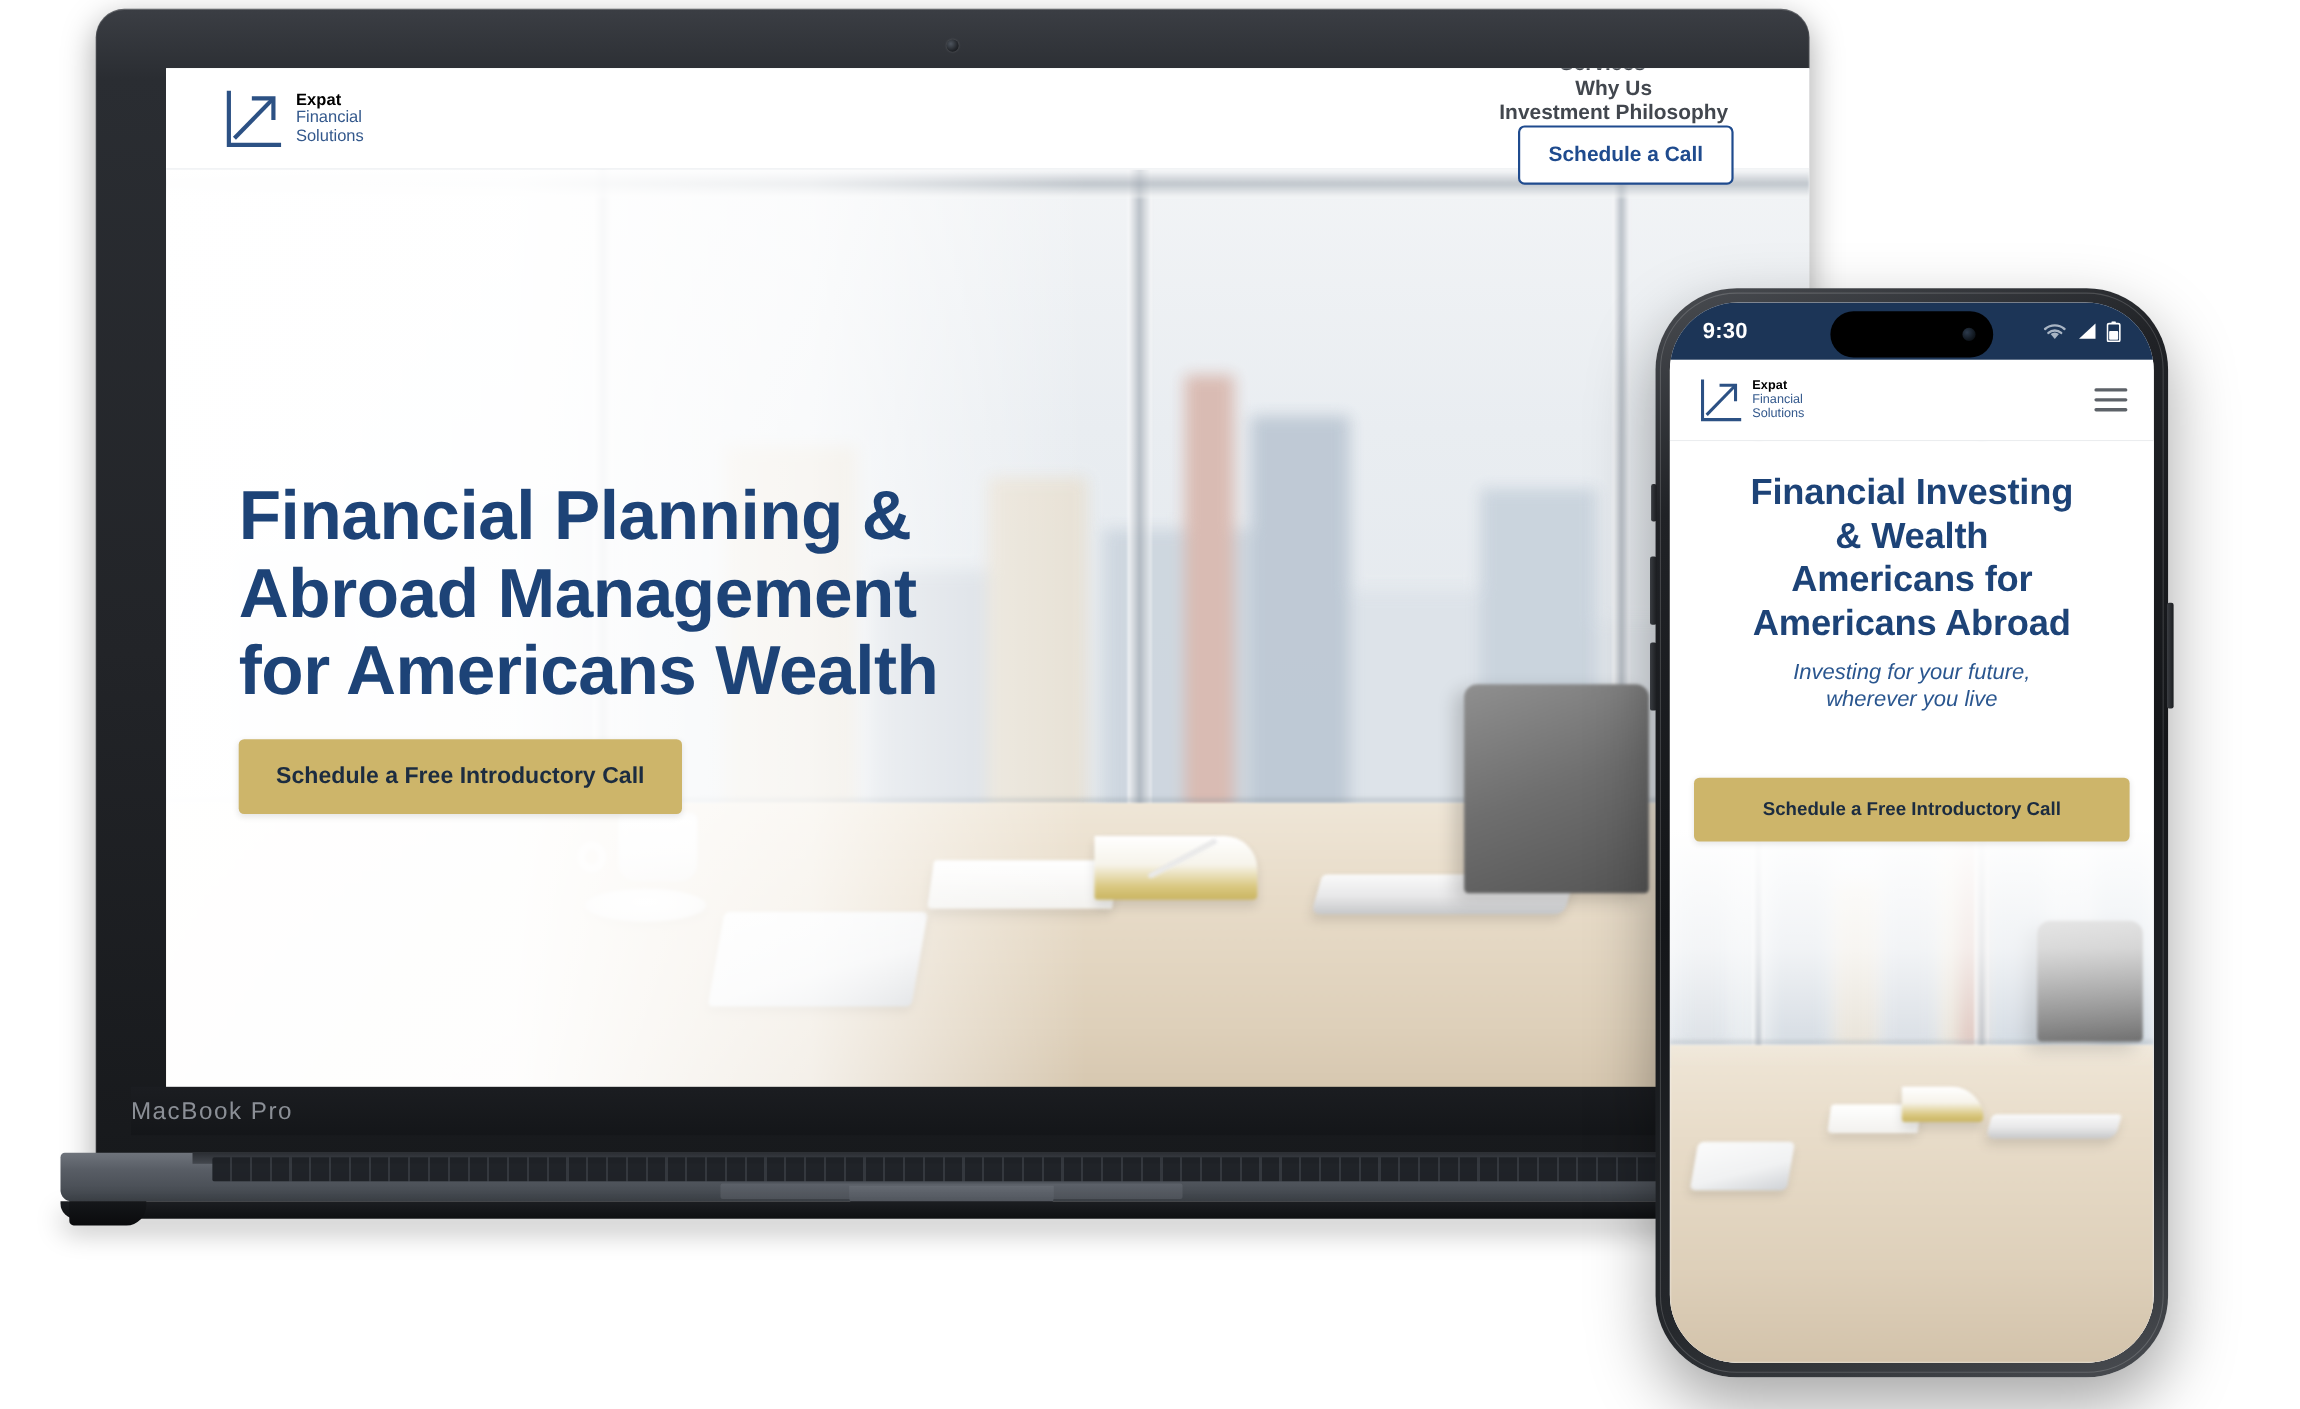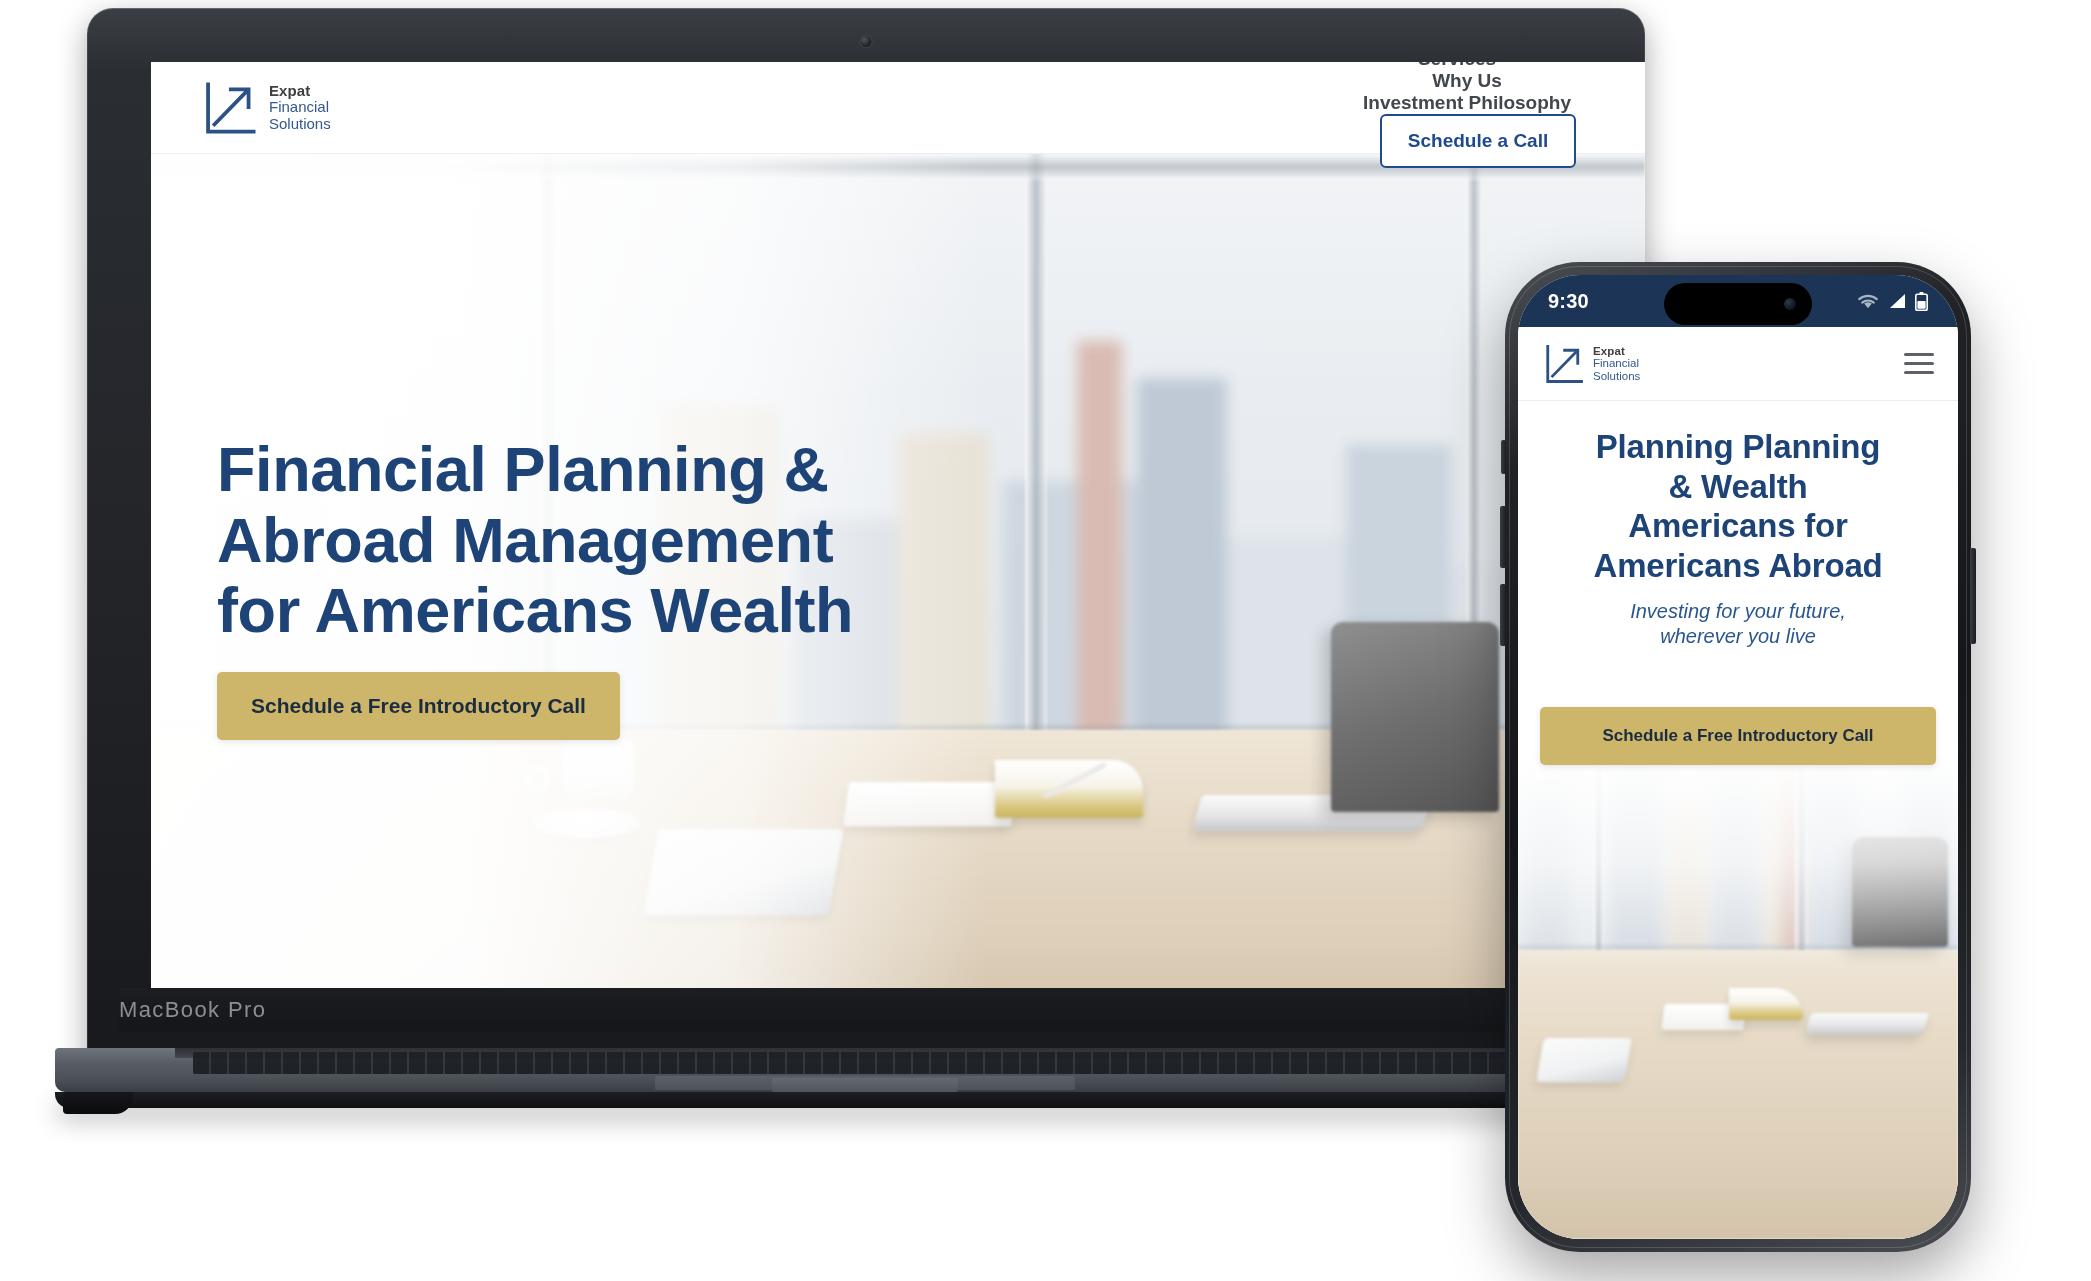--- a/index.html
+++ b/index.html
@@ -154,21 +154,21 @@
   }
 
   .brand { display:flex; align-items:center; gap:12px; }
   .brand-mark { width: 54px; height: 54px; flex:0 0 auto; }
   .brand-text {
     display:flex; flex-direction:column;
     line-height: 1.08;
     color:#2c5184;
     font-size: 15px;
   }
-  .brand-text .l1 { font-weight:700; color:#404040; letter-spacing:.1px; }
+  .brand-text .l1 { font-weight:700; color:#000000; letter-spacing:.1px; }
   .brand-text .l2, .brand-text .l3 { font-weight:400; color:#33588c; }
 
   .nav { margin-left:auto; display:flex; align-items:center; gap: 0; flex-direction: column; }
   .nav-item {
     font-size: 19px;
     font-weight: 600;
     color: #42474e;
     padding: 0 28px;
     display:flex; align-items:center; gap:8px;
     cursor: pointer;
@@ -624,21 +624,21 @@
           <div class="obj notebook-l" style="left:33%; top:72%; width:82px; height:26px;"></div>
           <div class="obj notebook-r" style="left:48%; top:70%; width:74px; height:32px;"></div>
           <div class="obj lap-kbd" style="left:66%; top:73%; width:118px; height:22px;"></div>
           <div class="obj lap-screen" style="left:76%; top:52%; width:96px; height:110px;"></div>
         </div>
 
         <div class="hero-fade"></div>
 
         <div class="phone-hero-content">
           <h1 class="phone-title">
-            <span>Planning Planning</span><br>
+            <span>Financial Investing</span><br>
             <span>&amp; Wealth</span><br>
             <span>Americans for</span><br>
             <span>Americans Abroad</span>
           </h1>
           <p class="phone-sub">
             <span>Investing for your future,</span><br>
             <span>wherever you live</span>
           </p>
           <button class="phone-btn-cta">Schedule a Free Introductory Call</button>
         </div>

